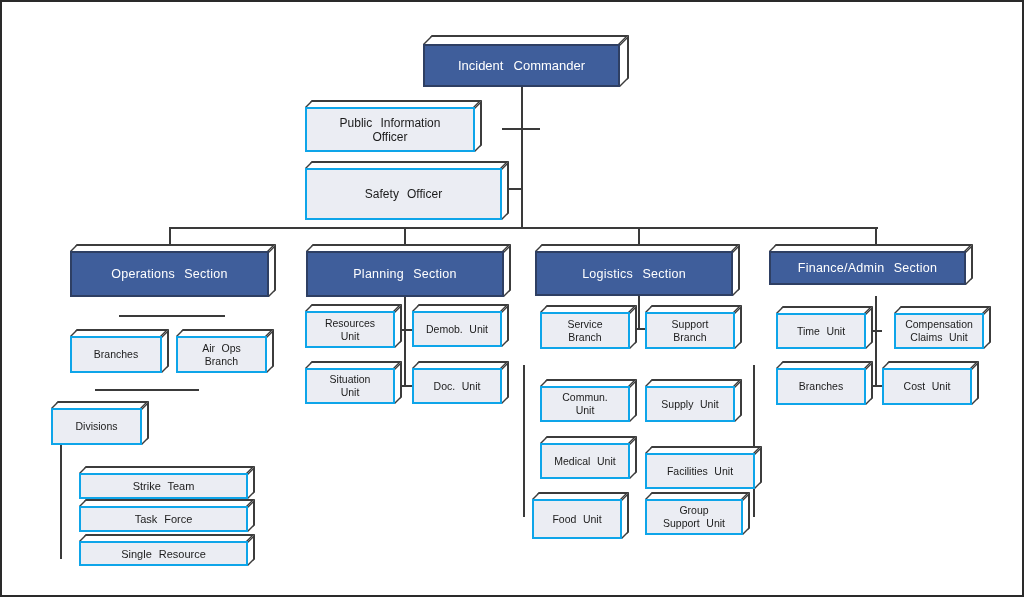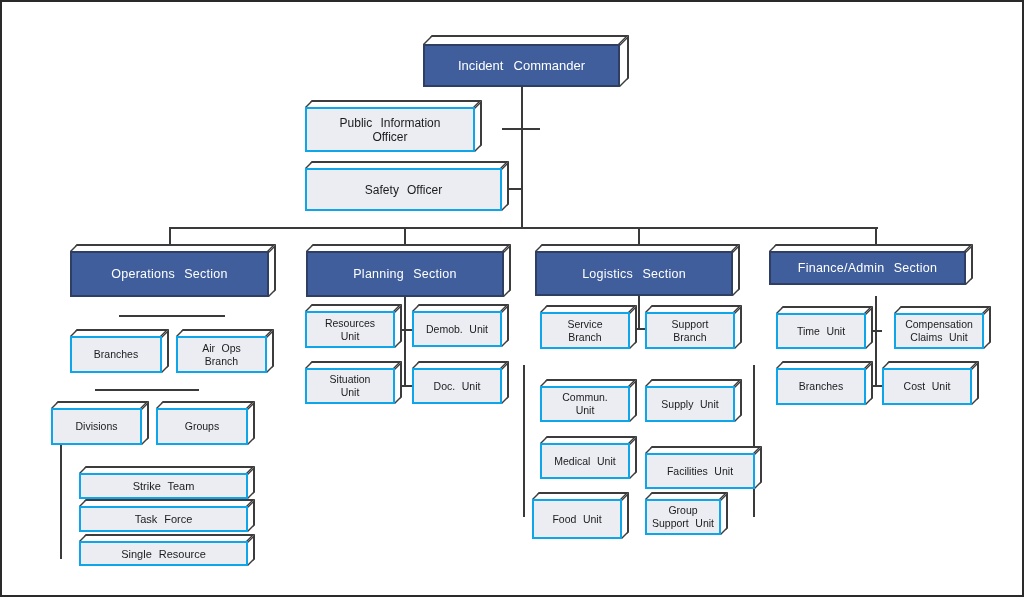--- a/index.html
+++ b/index.html
@@ -108,21 +108,21 @@
   <div class="ln" style="left:93px;top:387px;width:104px;height:2px;"></div>
   <div class="ln" style="left:58px;top:443px;width:2px;height:114px;"></div>
 
   <div class="b3 ic" style="left:421px;top:42px;width:197px;height:43px;">
     <span class="lbl">Incident Commander</span>
   </div>
   <div class="b3 off" style="left:303px;top:105px;width:170px;height:45px;">
     <span class="lbl">Public Information
 Officer</span>
   </div>
-  <div class="b3 off" style="left:303px;top:166px;width:197px;height:43px;">
+  <div class="b3 off" style="left:303px;top:166px;width:197px;height:52px;">
     <span class="lbl">Safety Officer</span>
   </div>
 
   <div class="b3 sec" style="left:68px;top:249px;width:199px;height:46px;">
     <span class="lbl">Operations Section</span>
   </div>
   <div class="b3 sec" style="left:304px;top:249px;width:198px;height:46px;">
     <span class="lbl">Planning Section</span>
   </div>
   <div class="b3 sec" style="left:533px;top:249px;width:198px;height:45px;">
@@ -135,23 +135,20 @@
   <div class="b3 sm" style="left:68px;top:334px;width:92px;height:37px;">
     <span class="lbl">Branches</span>
   </div>
   <div class="b3 sm" style="left:174px;top:334px;width:91px;height:37px;">
     <span class="lbl">Air Ops
 Branch</span>
   </div>
   <div class="b3 sm" style="left:49px;top:406px;width:91px;height:37px;">
     <span class="lbl">Divisions</span>
   </div>
-  <div class="b3 sm" style="left:154px;top:406px;width:92px;height:37px;">
-    <span class="lbl">Groups</span>
-  </div>
   <div class="b3 bar" style="left:77px;top:471px;width:169px;height:26px;">
     <span class="lbl">Strike Team</span>
   </div>
   <div class="b3 bar" style="left:77px;top:504px;width:169px;height:26px;">
     <span class="lbl">Task Force</span>
   </div>
   <div class="b3 bar" style="left:77px;top:539px;width:169px;height:25px;">
     <span class="lbl">Single Resource</span>
   </div>
 
@@ -187,21 +184,21 @@
   </div>
   <div class="b3 sm" style="left:538px;top:441px;width:90px;height:36px;">
     <span class="lbl">Medical Unit</span>
   </div>
   <div class="b3 sm" style="left:643px;top:451px;width:110px;height:36px;">
     <span class="lbl">Facilities Unit</span>
   </div>
   <div class="b3 sm" style="left:530px;top:497px;width:90px;height:40px;">
     <span class="lbl">Food Unit</span>
   </div>
-  <div class="b3 sm" style="left:643px;top:497px;width:76px;height:36px;">
+  <div class="b3 sm" style="left:643px;top:497px;width:98px;height:36px;">
     <span class="lbl">Group
 Support Unit</span>
   </div>
 
   <div class="b3 sm" style="left:774px;top:311px;width:90px;height:36px;">
     <span class="lbl">Time Unit</span>
   </div>
   <div class="b3 sm" style="left:880px;top:311px;width:90px;height:36px;margin-left:12px;">
     <span class="lbl">Compensation
 Claims Unit</span>

